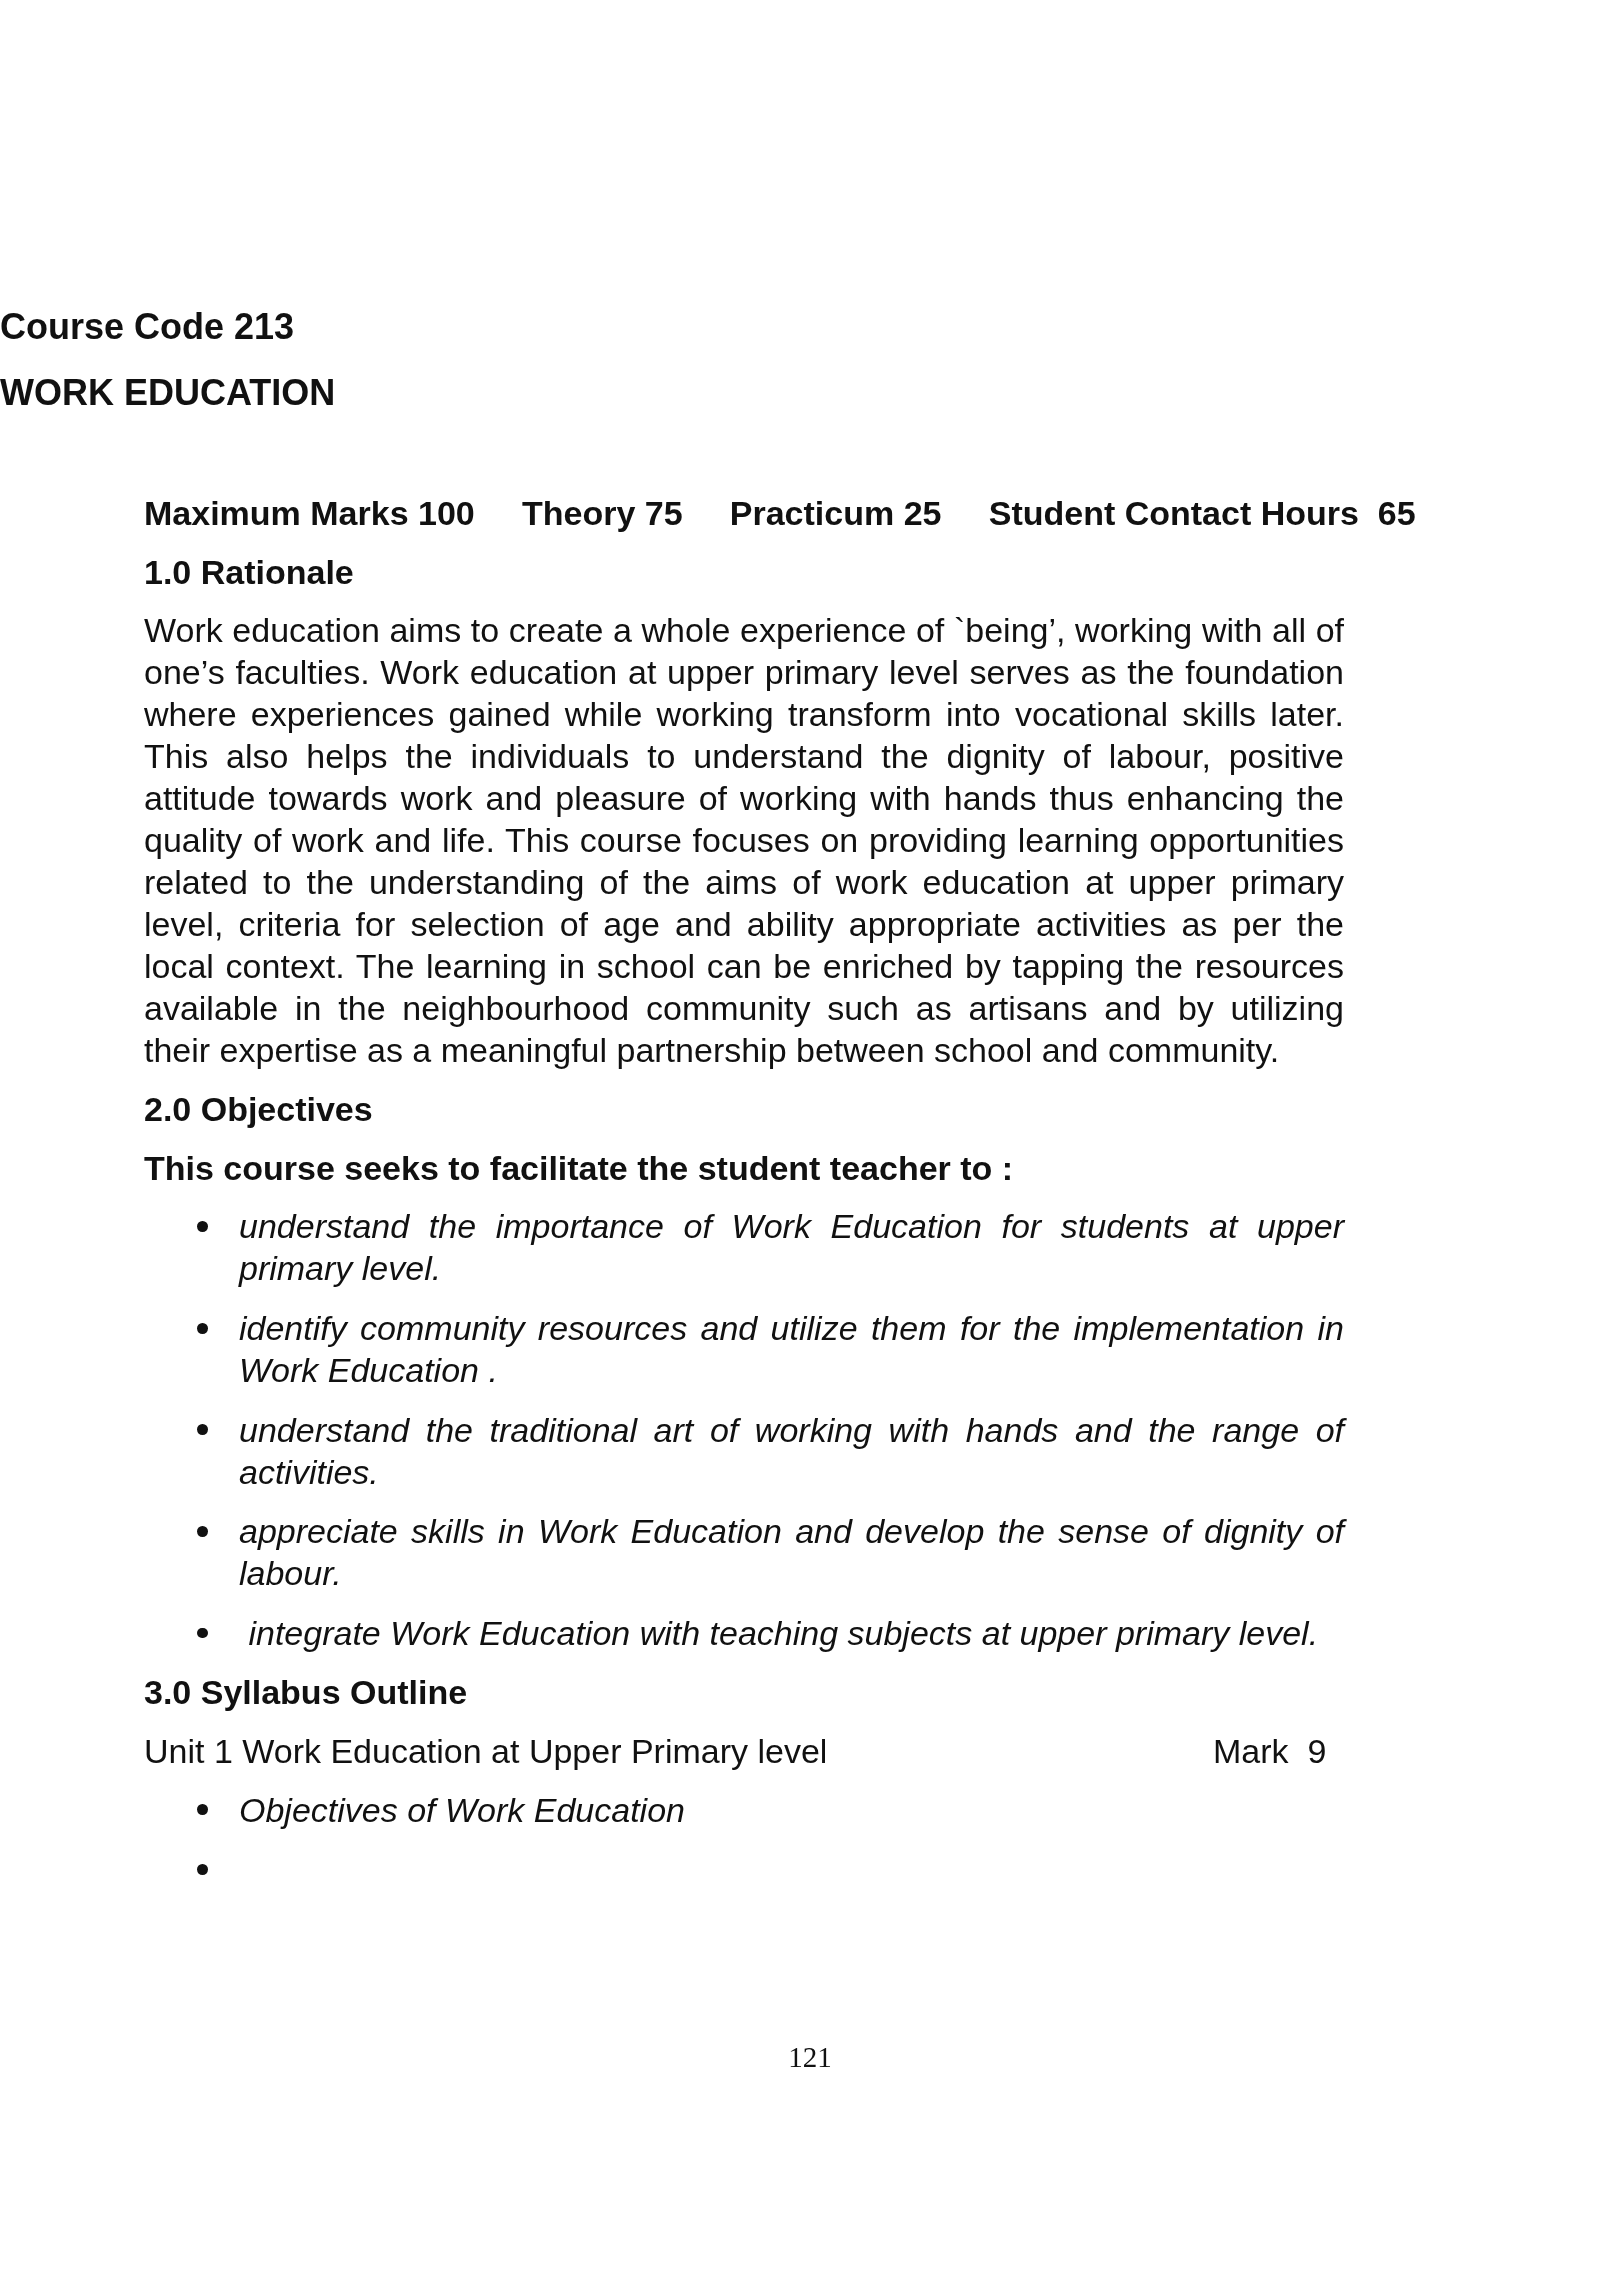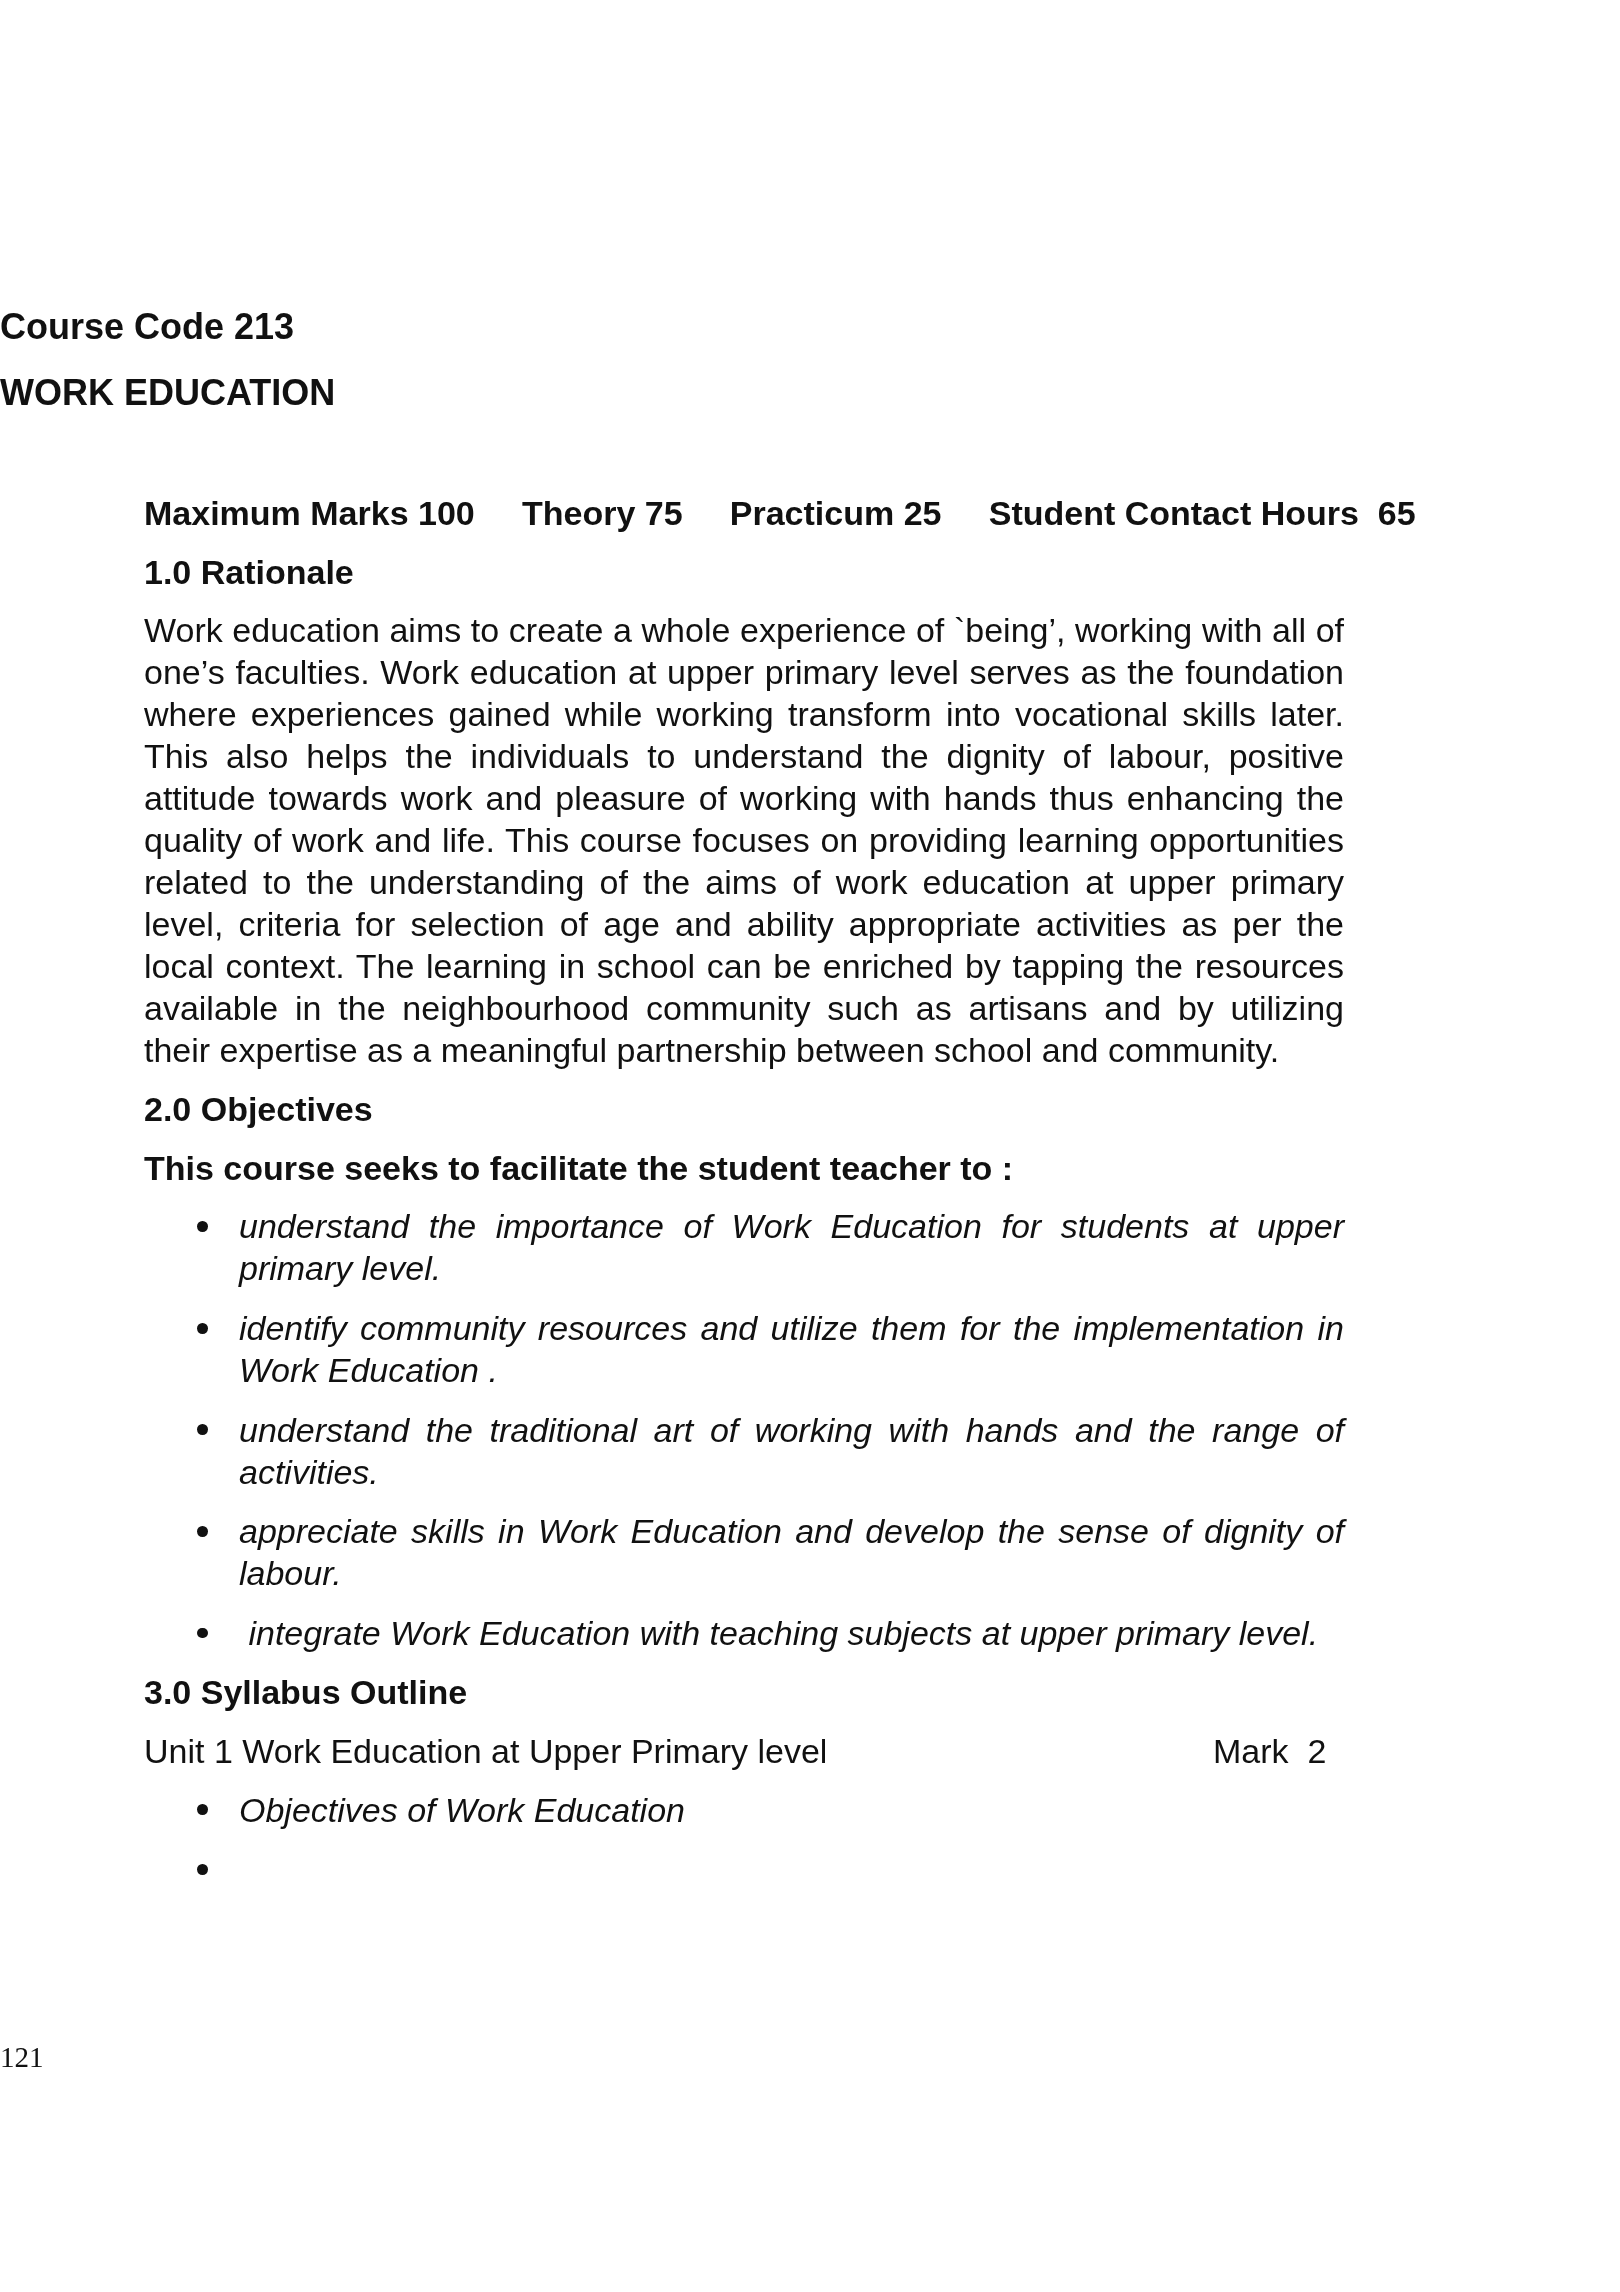--- a/index.html
+++ b/index.html
@@ -11,21 +11,21 @@
   .content { position: absolute; left: 144px; width: 1200px; top: 492px; font-size: 34px; line-height: 42px; }
   .meta-line { font-weight: bold; white-space: pre; margin: 0; height: 42px; }
   .heading { font-weight: bold; margin: 16.7px 0 0 0; }
   .para { text-align: justify; margin: 16.7px 0 0 0; }
   .bold-intro { font-weight: bold; margin: 16.7px 0 0 0; }
   ul.bullets { list-style: none; margin: 16.7px 0 0 0; padding: 0; font-style: italic; }
   ul.bullets li { position: relative; padding-left: 95px; text-align: justify; margin-bottom: 17.6px; }
   ul.bullets li .dot { position: absolute; left: 53px; top: 15.7px; width: 10.8px; height: 10.8px; border-radius: 50%; background: #111; }
   .unit-row { display: flex; justify-content: space-between; font-weight: normal; margin: 16.7px 0 0 0; padding-right: 17.6px; }
   .unit-mark { white-space: pre; }
-  .page-number { position: absolute; top: 2041px; left: 0; width: 1620px; font-family: "Liberation Serif", serif; font-size: 29px; }
+  .page-number { position: absolute; top: 2041px; left: 0; width: 1620px; text-align: center; font-family: "Liberation Serif", serif; font-size: 29px; }
 </style>
 </head>
 <body>
 
 <div class="page">
   <div class="title t1">Course Code 213</div>
   <div class="title t2">WORK EDUCATION</div>
 
   <div class="content">
     <p class="meta-line">Maximum Marks 100     Theory 75     Practicum 25     Student Contact Hours  65</p>
@@ -44,21 +44,21 @@
         <li><span class="dot"></span><span>understand the traditional art of working with hands and the range of activities.</span></li>
         <li><span class="dot"></span><span>appreciate  skills in Work Education and develop the sense of dignity of labour.</span></li>
         <li><span class="dot"></span><span style="white-space: pre-wrap;"> integrate Work Education with teaching subjects at upper primary level.</span></li>
       </ul>
     </section>
 
     <section>
       <p class="heading" style="margin-top:0;">3.0 Syllabus Outline</p>
       <div class="unit-row">
         <span>Unit 1  Work Education at Upper Primary level</span>
-        <span class="unit-mark">Mark  2</span>
+        <span class="unit-mark">Mark  9</span>
       </div>
       <ul class="bullets">
         <li><span class="dot"></span><span>Objectives of Work Education</span></li>
         <li><span class="dot"></span></li>
       </ul>
     </section>
   </div>
 
   <div class="page-number">121</div>
 </div>

